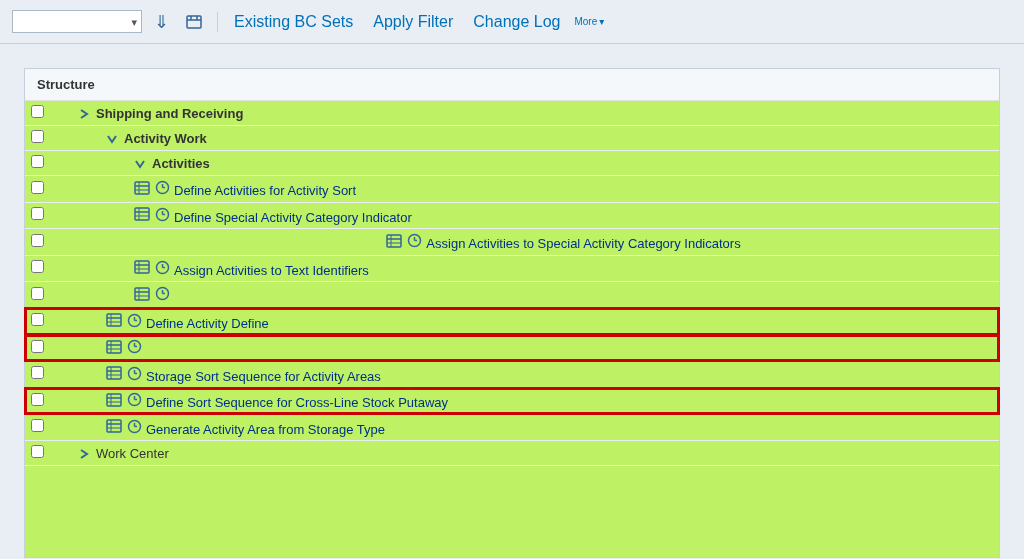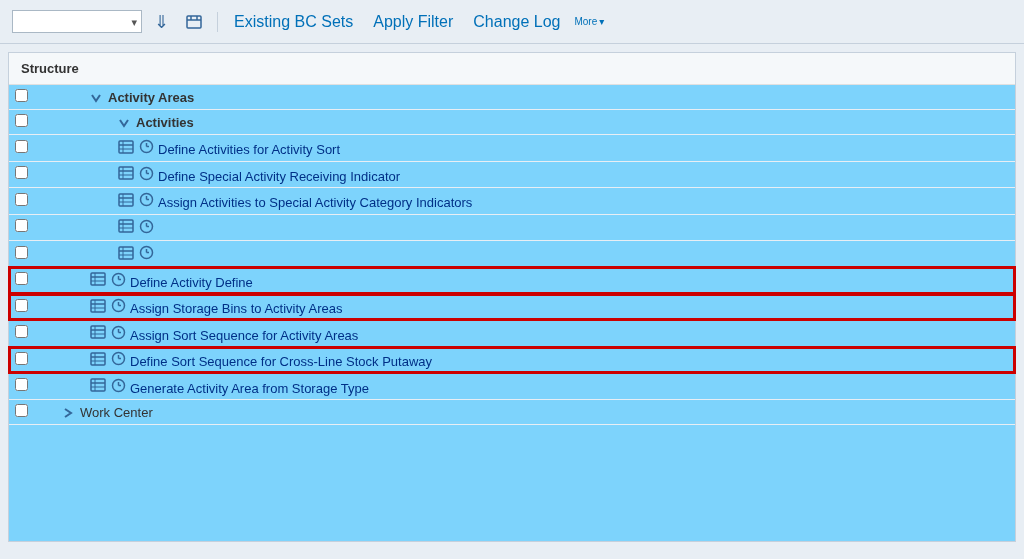--- a/index.html
+++ b/index.html
@@ -76,22 +76,22 @@
       color: #0070b8;
       cursor: pointer;
       font-size: 13px;
     }
     .toolbar-more span {
       font-size: 10px;
     }
 
     
     .main-content {
-      background: #7dd3fc;
-      margin: 8px;
+      background: #bef264;
+      margin: 24px;
       border: 1px solid #c5d0dc;
       min-height: 490px;
     }
 
     
     .structure-header {
       padding: 8px 12px;
       font-weight: bold;
       font-size: 13px;
       color: #333;
@@ -169,23 +169,29 @@
 
 <div class="main-content">
   <div class="structure-header">
     <span>Structure</span>
   </div>
 
   <table class="tree-table">
     <tbody id="tree-body">
         <tr>
           <td class="checkbox-cell"><input type="checkbox" style=""></td>
+          <td style="padding-left: 28px;"><span><svg width="12" height="12" viewBox="0 0 12 12" style="vertical-align:middle;margin-right:6px;">
+                <polyline points="3,2 9,6 3,10" fill="none" stroke="#336699" stroke-width="2"></polyline>
+              </svg></span><span style="font-weight: bold; color: rgb(51, 51, 51);">Shipping and Receiving</span></td>
+        </tr>
+        <tr>
+          <td class="checkbox-cell"><input type="checkbox" style=""></td>
           <td style="padding-left: 56px;"><span><svg width="12" height="12" viewBox="0 0 12 12" style="vertical-align:middle;margin-right:6px;">
                 <polyline points="2,3 6,9 10,3" fill="none" stroke="#336699" stroke-width="2"></polyline>
-              </svg></span><span style="font-weight: bold; color: rgb(51, 51, 51);">Activity Areas</span></td>
+              </svg></span><span style="font-weight: bold; color: rgb(51, 51, 51);">Activity Work</span></td>
         </tr>
         <tr>
           <td class="checkbox-cell"><input type="checkbox" style=""></td>
           <td style="padding-left: 84px;"><span><svg width="12" height="12" viewBox="0 0 12 12" style="vertical-align:middle;margin-right:6px;">
                 <polyline points="2,3 6,9 10,3" fill="none" stroke="#336699" stroke-width="2"></polyline>
               </svg></span><span style="font-weight: bold; color: rgb(51, 51, 51);">Activities</span></td>
         </tr>
         <tr>
           <td class="checkbox-cell"><input type="checkbox" style=""></td>
           <td style="padding-left: 84px;"><span class="icon-wrap">
@@ -209,117 +215,117 @@
         <rect x="1" y="1" width="14" height="12" rx="1" fill="none" stroke="#336699" stroke-width="1.5"></rect>
         <line x1="1" y1="5" x2="15" y2="5" stroke="#336699" stroke-width="1.5"></line>
         <line x1="1" y1="9" x2="15" y2="9" stroke="#336699" stroke-width="1"></line>
         <line x1="5" y1="1" x2="5" y2="13" stroke="#336699" stroke-width="1"></line>
       </svg>
       <svg width="15" height="15" viewBox="0 0 15 15" style="vertical-align:middle;margin-left:2px;">
         <circle cx="7.5" cy="7.5" r="6" fill="none" stroke="#336699" stroke-width="1.5"></circle>
         <line x1="7.5" y1="4" x2="7.5" y2="7.5" stroke="#336699" stroke-width="1.5"></line>
         <line x1="7.5" y1="7.5" x2="10" y2="7.5" stroke="#336699" stroke-width="1.5"></line>
       </svg>
-    </span><span style="color: rgb(0, 48, 135); cursor: pointer;">Define Special Activity Receiving Indicator</span></td>
+    </span><span style="color: rgb(0, 48, 135); cursor: pointer;">Define Special Activity Category Indicator</span></td>
+        </tr>
+        <tr>
+          <td class="checkbox-cell"><input type="checkbox" style=""></td>
+          <td style="padding-left: 84px; text-align: center;"><span class="icon-wrap">
+      <svg width="16" height="14" viewBox="0 0 16 14" style="vertical-align:middle;">
+        <rect x="1" y="1" width="14" height="12" rx="1" fill="none" stroke="#336699" stroke-width="1.5"></rect>
+        <line x1="1" y1="5" x2="15" y2="5" stroke="#336699" stroke-width="1.5"></line>
+        <line x1="1" y1="9" x2="15" y2="9" stroke="#336699" stroke-width="1"></line>
+        <line x1="5" y1="1" x2="5" y2="13" stroke="#336699" stroke-width="1"></line>
+      </svg>
+      <svg width="15" height="15" viewBox="0 0 15 15" style="vertical-align:middle;margin-left:2px;">
+        <circle cx="7.5" cy="7.5" r="6" fill="none" stroke="#336699" stroke-width="1.5"></circle>
+        <line x1="7.5" y1="4" x2="7.5" y2="7.5" stroke="#336699" stroke-width="1.5"></line>
+        <line x1="7.5" y1="7.5" x2="10" y2="7.5" stroke="#336699" stroke-width="1.5"></line>
+      </svg>
+    </span><span style="color: rgb(0, 48, 135); cursor: pointer;">Assign Activities to Special Activity Category Indicators</span></td>
         </tr>
         <tr>
           <td class="checkbox-cell"><input type="checkbox" style=""></td>
           <td style="padding-left: 84px;"><span class="icon-wrap">
       <svg width="16" height="14" viewBox="0 0 16 14" style="vertical-align:middle;">
         <rect x="1" y="1" width="14" height="12" rx="1" fill="none" stroke="#336699" stroke-width="1.5"></rect>
         <line x1="1" y1="5" x2="15" y2="5" stroke="#336699" stroke-width="1.5"></line>
         <line x1="1" y1="9" x2="15" y2="9" stroke="#336699" stroke-width="1"></line>
         <line x1="5" y1="1" x2="5" y2="13" stroke="#336699" stroke-width="1"></line>
       </svg>
       <svg width="15" height="15" viewBox="0 0 15 15" style="vertical-align:middle;margin-left:2px;">
         <circle cx="7.5" cy="7.5" r="6" fill="none" stroke="#336699" stroke-width="1.5"></circle>
         <line x1="7.5" y1="4" x2="7.5" y2="7.5" stroke="#336699" stroke-width="1.5"></line>
         <line x1="7.5" y1="7.5" x2="10" y2="7.5" stroke="#336699" stroke-width="1.5"></line>
       </svg>
-    </span><span style="color: rgb(0, 48, 135); cursor: pointer;">Assign Activities to Special Activity Category Indicators</span></td>
+    </span><span style="color: rgb(0, 48, 135); cursor: pointer;">Assign Activities to Text Identifiers</span></td>
         </tr>
         <tr>
           <td class="checkbox-cell"><input type="checkbox" style=""></td>
           <td style="padding-left: 84px;"><span class="icon-wrap">
       <svg width="16" height="14" viewBox="0 0 16 14" style="vertical-align:middle;">
         <rect x="1" y="1" width="14" height="12" rx="1" fill="none" stroke="#336699" stroke-width="1.5"></rect>
         <line x1="1" y1="5" x2="15" y2="5" stroke="#336699" stroke-width="1.5"></line>
         <line x1="1" y1="9" x2="15" y2="9" stroke="#336699" stroke-width="1"></line>
         <line x1="5" y1="1" x2="5" y2="13" stroke="#336699" stroke-width="1"></line>
       </svg>
       <svg width="15" height="15" viewBox="0 0 15 15" style="vertical-align:middle;margin-left:2px;">
         <circle cx="7.5" cy="7.5" r="6" fill="none" stroke="#336699" stroke-width="1.5"></circle>
         <line x1="7.5" y1="4" x2="7.5" y2="7.5" stroke="#336699" stroke-width="1.5"></line>
         <line x1="7.5" y1="7.5" x2="10" y2="7.5" stroke="#336699" stroke-width="1.5"></line>
       </svg>
     </span></td>
         </tr>
-        <tr>
-          <td class="checkbox-cell"><input type="checkbox" style=""></td>
-          <td style="padding-left: 84px;"><span class="icon-wrap">
+        <tr style="outline: rgb(204, 0, 0) solid 2px; outline-offset: -1px; position: relative; box-shadow: rgb(204, 0, 0) 0px 0px 0px 2px inset;">
+          <td class="checkbox-cell"><input type="checkbox" style=""></td>
+          <td style="padding-left: 56px;"><span class="icon-wrap">
+      <svg width="16" height="14" viewBox="0 0 16 14" style="vertical-align:middle;">
+        <rect x="1" y="1" width="14" height="12" rx="1" fill="none" stroke="#336699" stroke-width="1.5"></rect>
+        <line x1="1" y1="5" x2="15" y2="5" stroke="#336699" stroke-width="1.5"></line>
+        <line x1="1" y1="9" x2="15" y2="9" stroke="#336699" stroke-width="1"></line>
+        <line x1="5" y1="1" x2="5" y2="13" stroke="#336699" stroke-width="1"></line>
+      </svg>
+      <svg width="15" height="15" viewBox="0 0 15 15" style="vertical-align:middle;margin-left:2px;">
+        <circle cx="7.5" cy="7.5" r="6" fill="none" stroke="#336699" stroke-width="1.5"></circle>
+        <line x1="7.5" y1="4" x2="7.5" y2="7.5" stroke="#336699" stroke-width="1.5"></line>
+        <line x1="7.5" y1="7.5" x2="10" y2="7.5" stroke="#336699" stroke-width="1.5"></line>
+      </svg>
+    </span><span style="color: rgb(0, 48, 135); cursor: pointer;">Define Activity Define</span></td>
+        </tr>
+        <tr style="outline: rgb(204, 0, 0) solid 2px; outline-offset: -1px; position: relative; box-shadow: rgb(204, 0, 0) 0px 0px 0px 2px inset;">
+          <td class="checkbox-cell"><input type="checkbox" style=""></td>
+          <td style="padding-left: 56px;"><span class="icon-wrap">
       <svg width="16" height="14" viewBox="0 0 16 14" style="vertical-align:middle;">
         <rect x="1" y="1" width="14" height="12" rx="1" fill="none" stroke="#336699" stroke-width="1.5"></rect>
         <line x1="1" y1="5" x2="15" y2="5" stroke="#336699" stroke-width="1.5"></line>
         <line x1="1" y1="9" x2="15" y2="9" stroke="#336699" stroke-width="1"></line>
         <line x1="5" y1="1" x2="5" y2="13" stroke="#336699" stroke-width="1"></line>
       </svg>
       <svg width="15" height="15" viewBox="0 0 15 15" style="vertical-align:middle;margin-left:2px;">
         <circle cx="7.5" cy="7.5" r="6" fill="none" stroke="#336699" stroke-width="1.5"></circle>
         <line x1="7.5" y1="4" x2="7.5" y2="7.5" stroke="#336699" stroke-width="1.5"></line>
         <line x1="7.5" y1="7.5" x2="10" y2="7.5" stroke="#336699" stroke-width="1.5"></line>
       </svg>
     </span></td>
         </tr>
-        <tr style="outline: rgb(204, 0, 0) solid 2px; outline-offset: -1px; position: relative; box-shadow: rgb(204, 0, 0) 0px 0px 0px 2px inset;">
-          <td class="checkbox-cell"><input type="checkbox" style=""></td>
-          <td style="padding-left: 56px;"><span class="icon-wrap">
-      <svg width="16" height="14" viewBox="0 0 16 14" style="vertical-align:middle;">
-        <rect x="1" y="1" width="14" height="12" rx="1" fill="none" stroke="#336699" stroke-width="1.5"></rect>
-        <line x1="1" y1="5" x2="15" y2="5" stroke="#336699" stroke-width="1.5"></line>
-        <line x1="1" y1="9" x2="15" y2="9" stroke="#336699" stroke-width="1"></line>
-        <line x1="5" y1="1" x2="5" y2="13" stroke="#336699" stroke-width="1"></line>
-      </svg>
-      <svg width="15" height="15" viewBox="0 0 15 15" style="vertical-align:middle;margin-left:2px;">
-        <circle cx="7.5" cy="7.5" r="6" fill="none" stroke="#336699" stroke-width="1.5"></circle>
-        <line x1="7.5" y1="4" x2="7.5" y2="7.5" stroke="#336699" stroke-width="1.5"></line>
-        <line x1="7.5" y1="7.5" x2="10" y2="7.5" stroke="#336699" stroke-width="1.5"></line>
-      </svg>
-    </span><span style="color: rgb(0, 48, 135); cursor: pointer;">Define Activity Define</span></td>
-        </tr>
-        <tr style="outline: rgb(204, 0, 0) solid 2px; outline-offset: -1px; position: relative; box-shadow: rgb(204, 0, 0) 0px 0px 0px 2px inset;">
-          <td class="checkbox-cell"><input type="checkbox" style=""></td>
-          <td style="padding-left: 56px;"><span class="icon-wrap">
-      <svg width="16" height="14" viewBox="0 0 16 14" style="vertical-align:middle;">
-        <rect x="1" y="1" width="14" height="12" rx="1" fill="none" stroke="#336699" stroke-width="1.5"></rect>
-        <line x1="1" y1="5" x2="15" y2="5" stroke="#336699" stroke-width="1.5"></line>
-        <line x1="1" y1="9" x2="15" y2="9" stroke="#336699" stroke-width="1"></line>
-        <line x1="5" y1="1" x2="5" y2="13" stroke="#336699" stroke-width="1"></line>
-      </svg>
-      <svg width="15" height="15" viewBox="0 0 15 15" style="vertical-align:middle;margin-left:2px;">
-        <circle cx="7.5" cy="7.5" r="6" fill="none" stroke="#336699" stroke-width="1.5"></circle>
-        <line x1="7.5" y1="4" x2="7.5" y2="7.5" stroke="#336699" stroke-width="1.5"></line>
-        <line x1="7.5" y1="7.5" x2="10" y2="7.5" stroke="#336699" stroke-width="1.5"></line>
-      </svg>
-    </span><span style="color: rgb(0, 48, 135); cursor: pointer;">Assign Storage Bins to Activity Areas</span></td>
-        </tr>
-        <tr>
-          <td class="checkbox-cell"><input type="checkbox" style=""></td>
-          <td style="padding-left: 56px;"><span class="icon-wrap">
-      <svg width="16" height="14" viewBox="0 0 16 14" style="vertical-align:middle;">
-        <rect x="1" y="1" width="14" height="12" rx="1" fill="none" stroke="#336699" stroke-width="1.5"></rect>
-        <line x1="1" y1="5" x2="15" y2="5" stroke="#336699" stroke-width="1.5"></line>
-        <line x1="1" y1="9" x2="15" y2="9" stroke="#336699" stroke-width="1"></line>
-        <line x1="5" y1="1" x2="5" y2="13" stroke="#336699" stroke-width="1"></line>
-      </svg>
-      <svg width="15" height="15" viewBox="0 0 15 15" style="vertical-align:middle;margin-left:2px;">
-        <circle cx="7.5" cy="7.5" r="6" fill="none" stroke="#336699" stroke-width="1.5"></circle>
-        <line x1="7.5" y1="4" x2="7.5" y2="7.5" stroke="#336699" stroke-width="1.5"></line>
-        <line x1="7.5" y1="7.5" x2="10" y2="7.5" stroke="#336699" stroke-width="1.5"></line>
-      </svg>
-    </span><span style="color: rgb(0, 48, 135); cursor: pointer;">Assign Sort Sequence for Activity Areas</span></td>
+        <tr>
+          <td class="checkbox-cell"><input type="checkbox" style=""></td>
+          <td style="padding-left: 56px;"><span class="icon-wrap">
+      <svg width="16" height="14" viewBox="0 0 16 14" style="vertical-align:middle;">
+        <rect x="1" y="1" width="14" height="12" rx="1" fill="none" stroke="#336699" stroke-width="1.5"></rect>
+        <line x1="1" y1="5" x2="15" y2="5" stroke="#336699" stroke-width="1.5"></line>
+        <line x1="1" y1="9" x2="15" y2="9" stroke="#336699" stroke-width="1"></line>
+        <line x1="5" y1="1" x2="5" y2="13" stroke="#336699" stroke-width="1"></line>
+      </svg>
+      <svg width="15" height="15" viewBox="0 0 15 15" style="vertical-align:middle;margin-left:2px;">
+        <circle cx="7.5" cy="7.5" r="6" fill="none" stroke="#336699" stroke-width="1.5"></circle>
+        <line x1="7.5" y1="4" x2="7.5" y2="7.5" stroke="#336699" stroke-width="1.5"></line>
+        <line x1="7.5" y1="7.5" x2="10" y2="7.5" stroke="#336699" stroke-width="1.5"></line>
+      </svg>
+    </span><span style="color: rgb(0, 48, 135); cursor: pointer;">Storage Sort Sequence for Activity Areas</span></td>
         </tr>
         <tr style="outline: rgb(204, 0, 0) solid 2px; outline-offset: -1px; position: relative; box-shadow: rgb(204, 0, 0) 0px 0px 0px 2px inset;">
           <td class="checkbox-cell"><input type="checkbox" style=""></td>
           <td style="padding-left: 56px;"><span class="icon-wrap">
       <svg width="16" height="14" viewBox="0 0 16 14" style="vertical-align:middle;">
         <rect x="1" y="1" width="14" height="12" rx="1" fill="none" stroke="#336699" stroke-width="1.5"></rect>
         <line x1="1" y1="5" x2="15" y2="5" stroke="#336699" stroke-width="1.5"></line>
         <line x1="1" y1="9" x2="15" y2="9" stroke="#336699" stroke-width="1"></line>
         <line x1="5" y1="1" x2="5" y2="13" stroke="#336699" stroke-width="1"></line>
       </svg>

